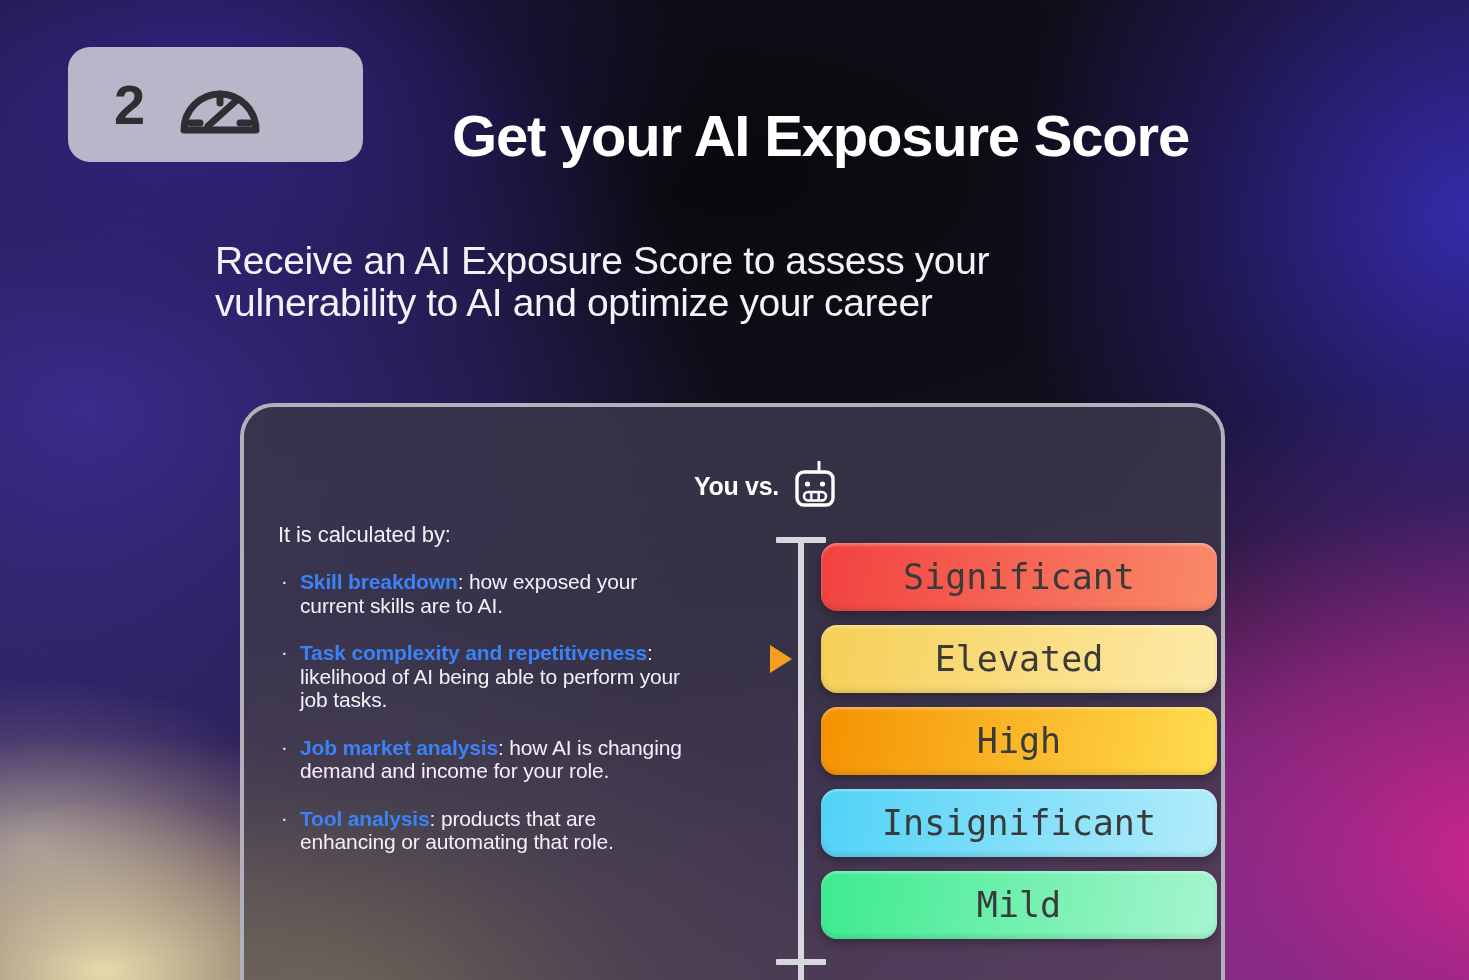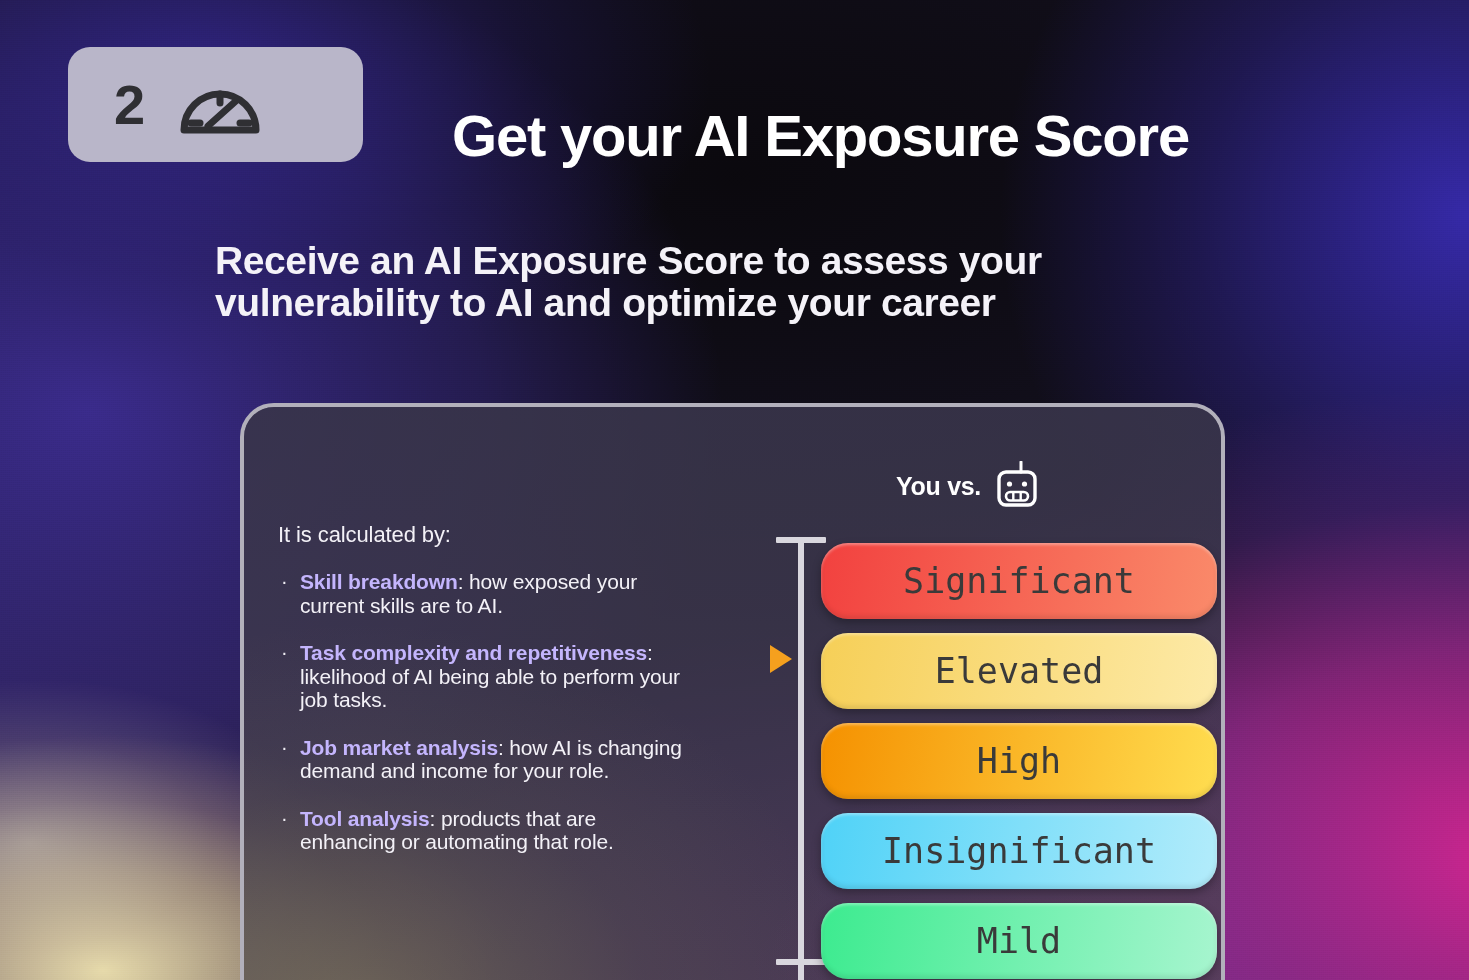--- a/index.html
+++ b/index.html
@@ -89,21 +89,21 @@
     font-size:58px; font-weight:bold;
     color:#ffffff;
     letter-spacing:-1.2px;
     white-space:nowrap;
     margin-top:36px;
   }
 
   .page-subtitle {
     position:absolute; left:215px; top:240px;
     width:930px;
-    font-size:39px; font-weight:700;
+    font-size:39px; font-weight:400;
     color:#f4f2f8;
     line-height:1.08;
     letter-spacing:-0.4px;
   }
 
   
   .card {
     position:absolute;
     left:240px; top:403px;
     width:985px; height:620px;
@@ -153,31 +153,30 @@
     color:#efedf3;
     padding-left:3px;
   }
   .bullet-text {
     flex:1;
     font-size:21px;
     line-height:1.12;
     letter-spacing:-0.15px;
     color:#f3f1f7;
   }
-  .bullet-text b { font-weight:bold; color:#c4b5fd; }
+  .bullet-text b { font-weight:bold; color:#3b82f6; }
 
   
   .card-right {
     position:relative; z-index:2;
     flex:1;
     padding-top:54px;
   }
   .you-vs-row {
     display:flex; align-items:center;
-    justify-content:flex-end;
     gap:10px;
     padding-right:182px;
   }
   .you-vs-label {
     font-size:25px; font-weight:bold;
     color:#ffffff;
     letter-spacing:-0.3px;
   }
   .robot-icon { width:48px; height:50px; display:block; }
 
@@ -212,22 +211,22 @@
     border-width:14px 0 14px 22px;
     border-color:transparent transparent transparent #f5a01e;
   }
 
   .bars {
     position:absolute;
     left:127px; top:14px;
     width:396px;
   }
   .bar {
-    height:76px;
-    border-radius:27px;
+    height:68px;
+    border-radius:16px;
     display:flex; align-items:center; justify-content:center;
     margin-bottom:14px;
     box-shadow:0 4px 10px rgba(0,0,0,0.30),
                inset 0 2px 3px rgba(255,255,255,0.35),
                inset 0 -3px 5px rgba(0,0,0,0.10);
     font-family:"DejaVu Sans Mono", monospace;
     font-size:35px;
     letter-spacing:0px;
     color:#3a3a3a;
   }

